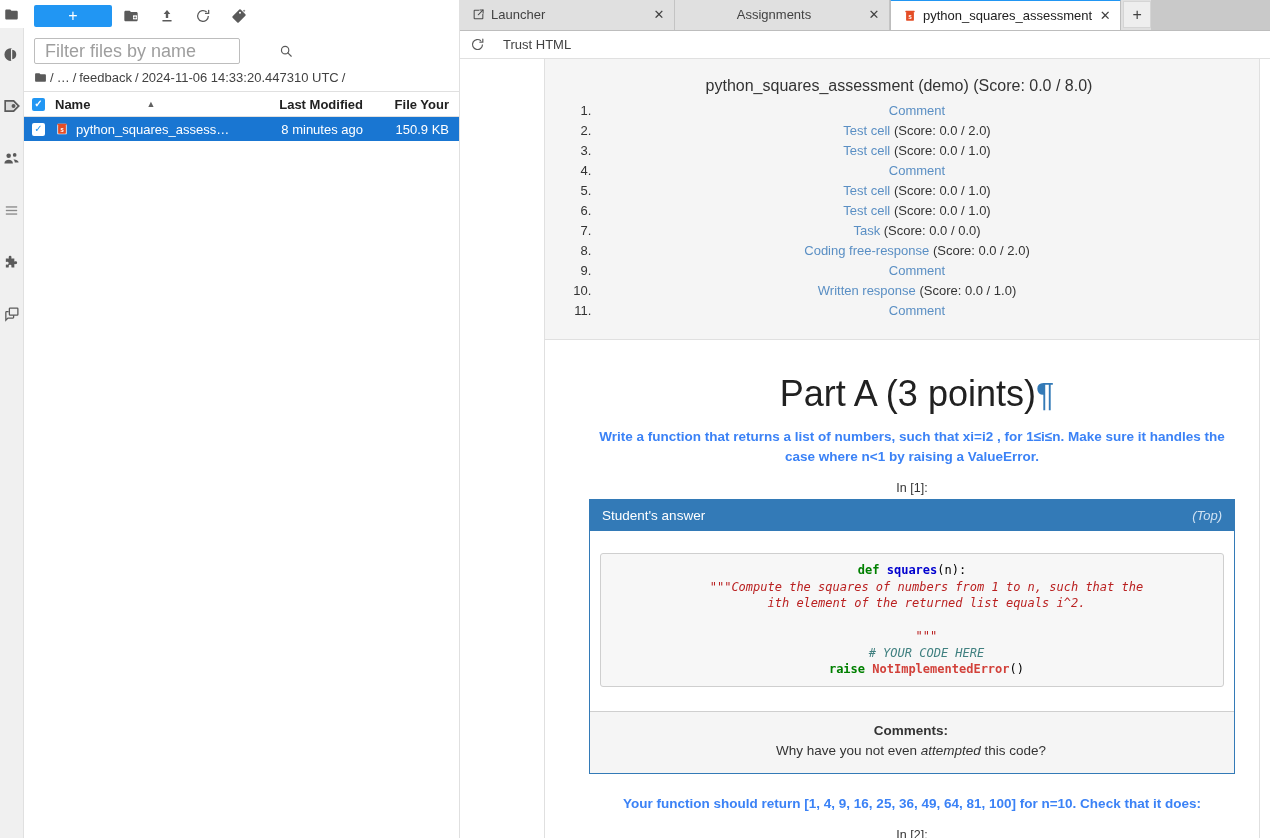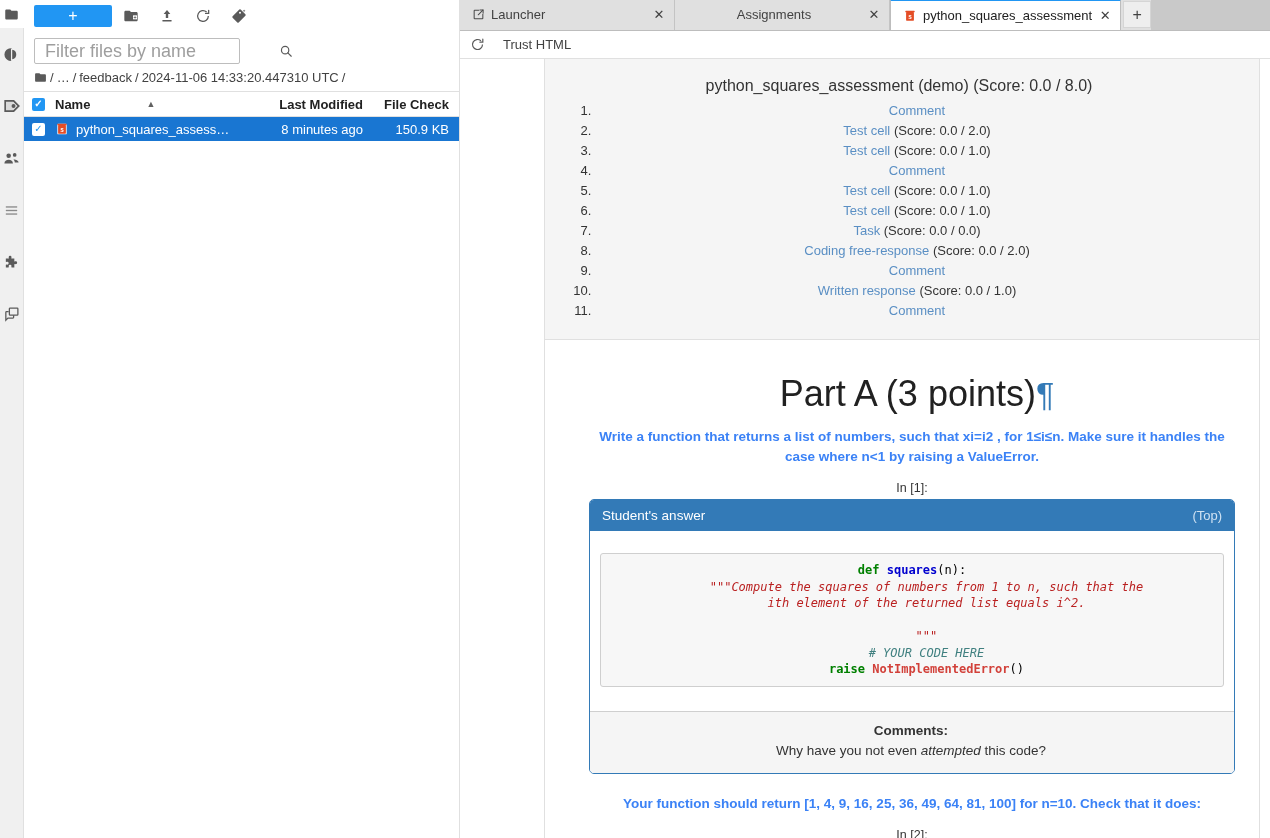--- a/index.html
+++ b/index.html
@@ -176,29 +176,29 @@
   h1.part-title {
     font-size: 36px; font-weight: normal; color: #212121;
     margin: 0 0 12px 10px; line-height: 1.2;
   }
   h1.part-title .anchor { color: #337ab7; font-size: 34px; }
   p.para { font-size: 13.5px; color: #3b82f6; line-height: 20px; margin: 10px 0 14px 0; font-weight: bold; }
   .prompt { font-size: 12.5px; color: #333; margin: 10px 0 4px 0; }
 
   
   .panel {
-    border: 1px solid #337ab7; border-radius: 5px;
+    border: 1px solid #337ab7; border-radius: 0;
     margin: 0 0 20px 0; overflow: hidden; background: #fff;
   }
   .panel-head {
     background: #337ab7; color: #fff;
     padding: 8px 12px; font-size: 13.5px;
     display: flex; align-items: center; justify-content: space-between;
   }
-  .panel-head .top-link { color: #cfe2f3; font-size: 13px; cursor: pointer; }
+  .panel-head .top-link { color: #cfe2f3; font-size: 13px; cursor: pointer; font-style: italic; }
   .panel-body { padding: 10px 10px 12px 10px; background: #fff; }
   .code-block {
     background: #f7f7f7; border: 1px solid #cfcfcf; border-radius: 3px;
     padding: 8px 10px;
     font-family: "DejaVu Sans Mono", monospace;
     font-size: 12px; line-height: 16.5px;
     white-space: pre; overflow: hidden; color: #000;
   }
   .k  { color: #008000; font-weight: bold; }   
   .fn { color: #0000cf; font-weight: bold; }   
@@ -338,21 +338,21 @@
       <span class="sep">/</span>
     </div>
 
     <div class="fb-header">
       <span class="chkbox">✓</span>
       <span class="col-name">
         <span>Name</span>
         <span class="sort-caret" style="margin-left:52px">▲</span>
       </span>
       <span class="col-mod">Last Modified</span>
-      <span class="col-size">File Check</span>
+      <span class="col-size">File Your</span>
     </div>
 
     <div class="fb-row selected">
       <span class="chkbox white">✓</span>
       <span class="file-ico">
         <svg width="14" height="14" viewBox="0 0 24 24">
           <rect x="4" y="3" width="16" height="18" rx="1.5" fill="#fff"></rect>
           <rect x="5.3" y="5" width="13.4" height="15" rx="1" fill="#e44d26"></rect>
           <rect x="4" y="3" width="16" height="2.6" rx="1" fill="#e44d26"></rect>
           <text x="12" y="16.5" font-size="9" fill="#ffffff" text-anchor="middle" font-family="DejaVu Sans, sans-serif" font-weight="bold">5</text>

